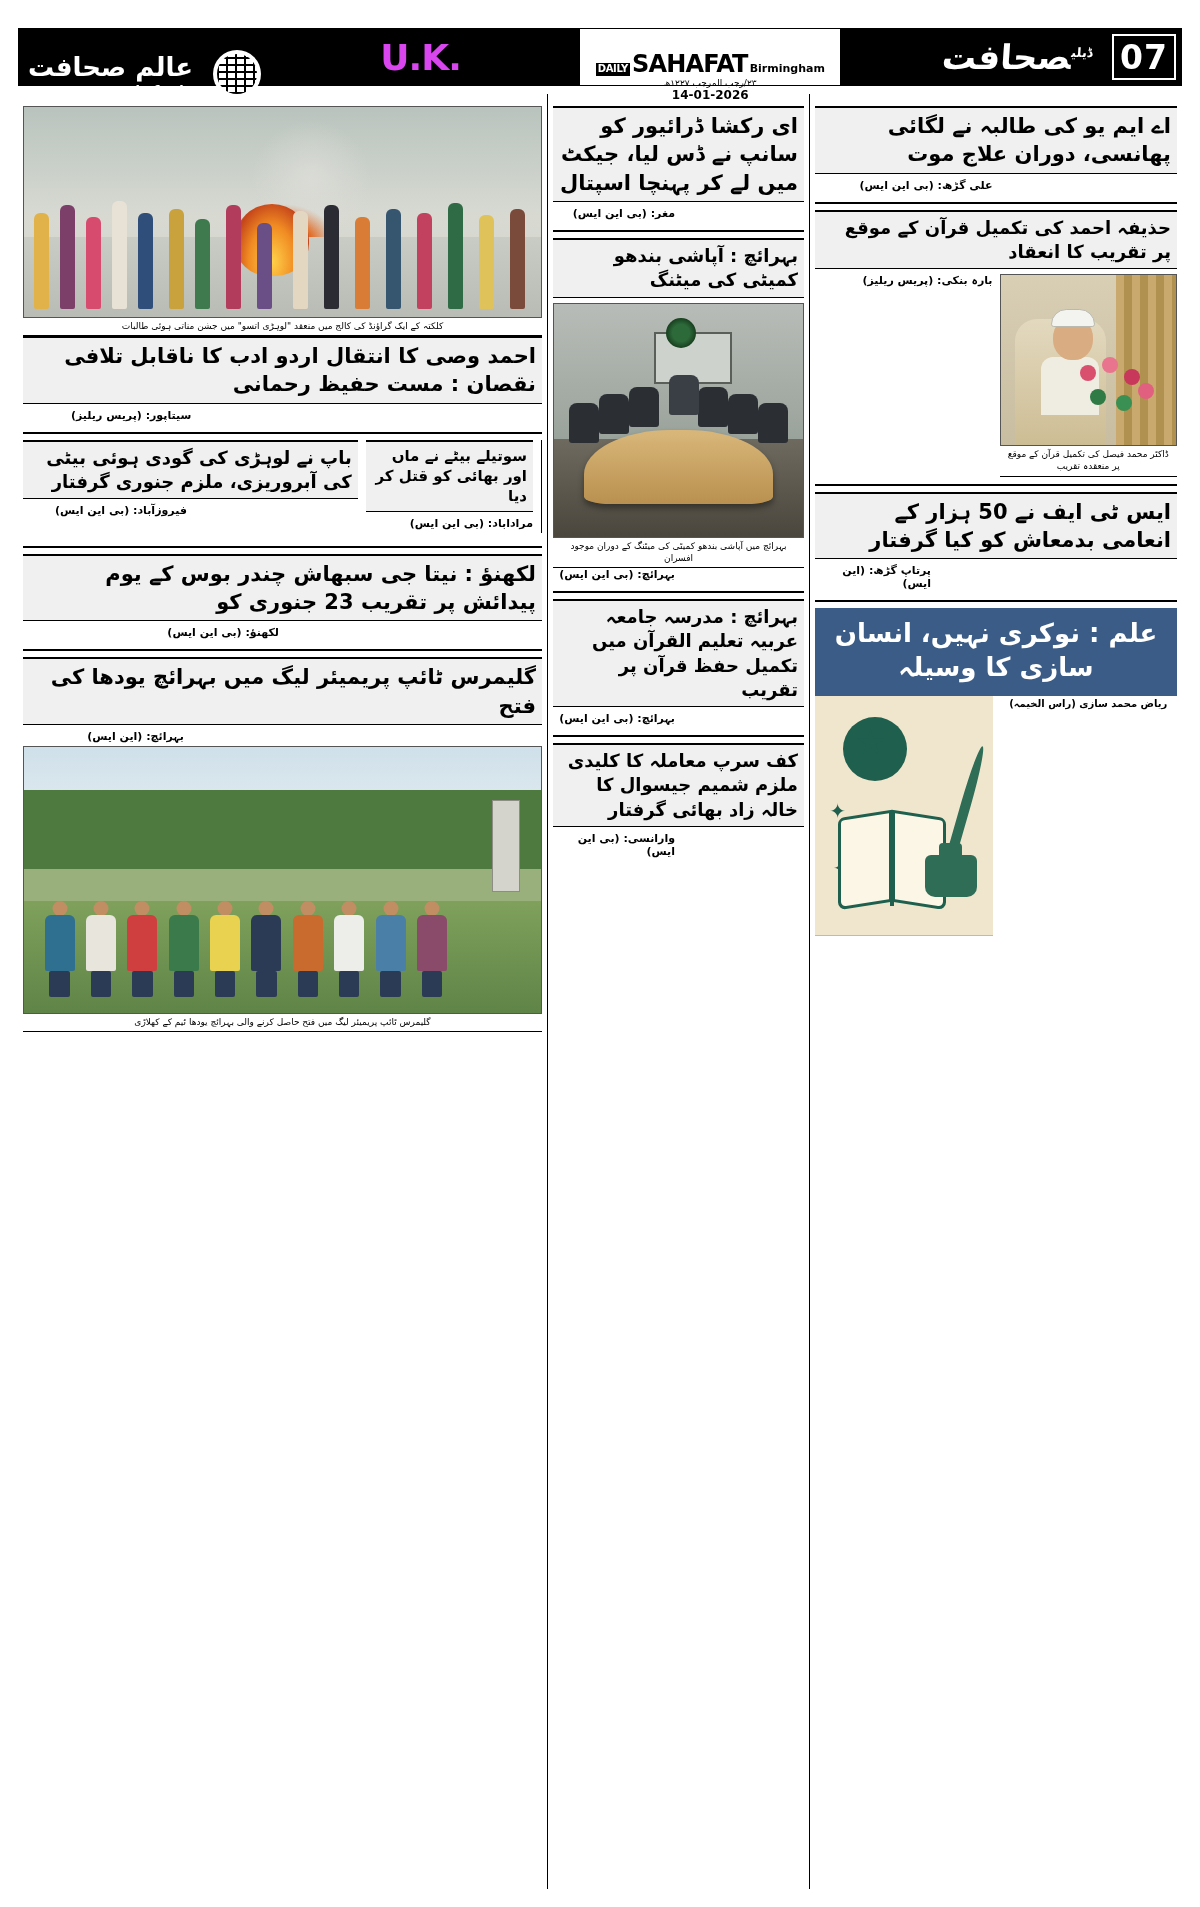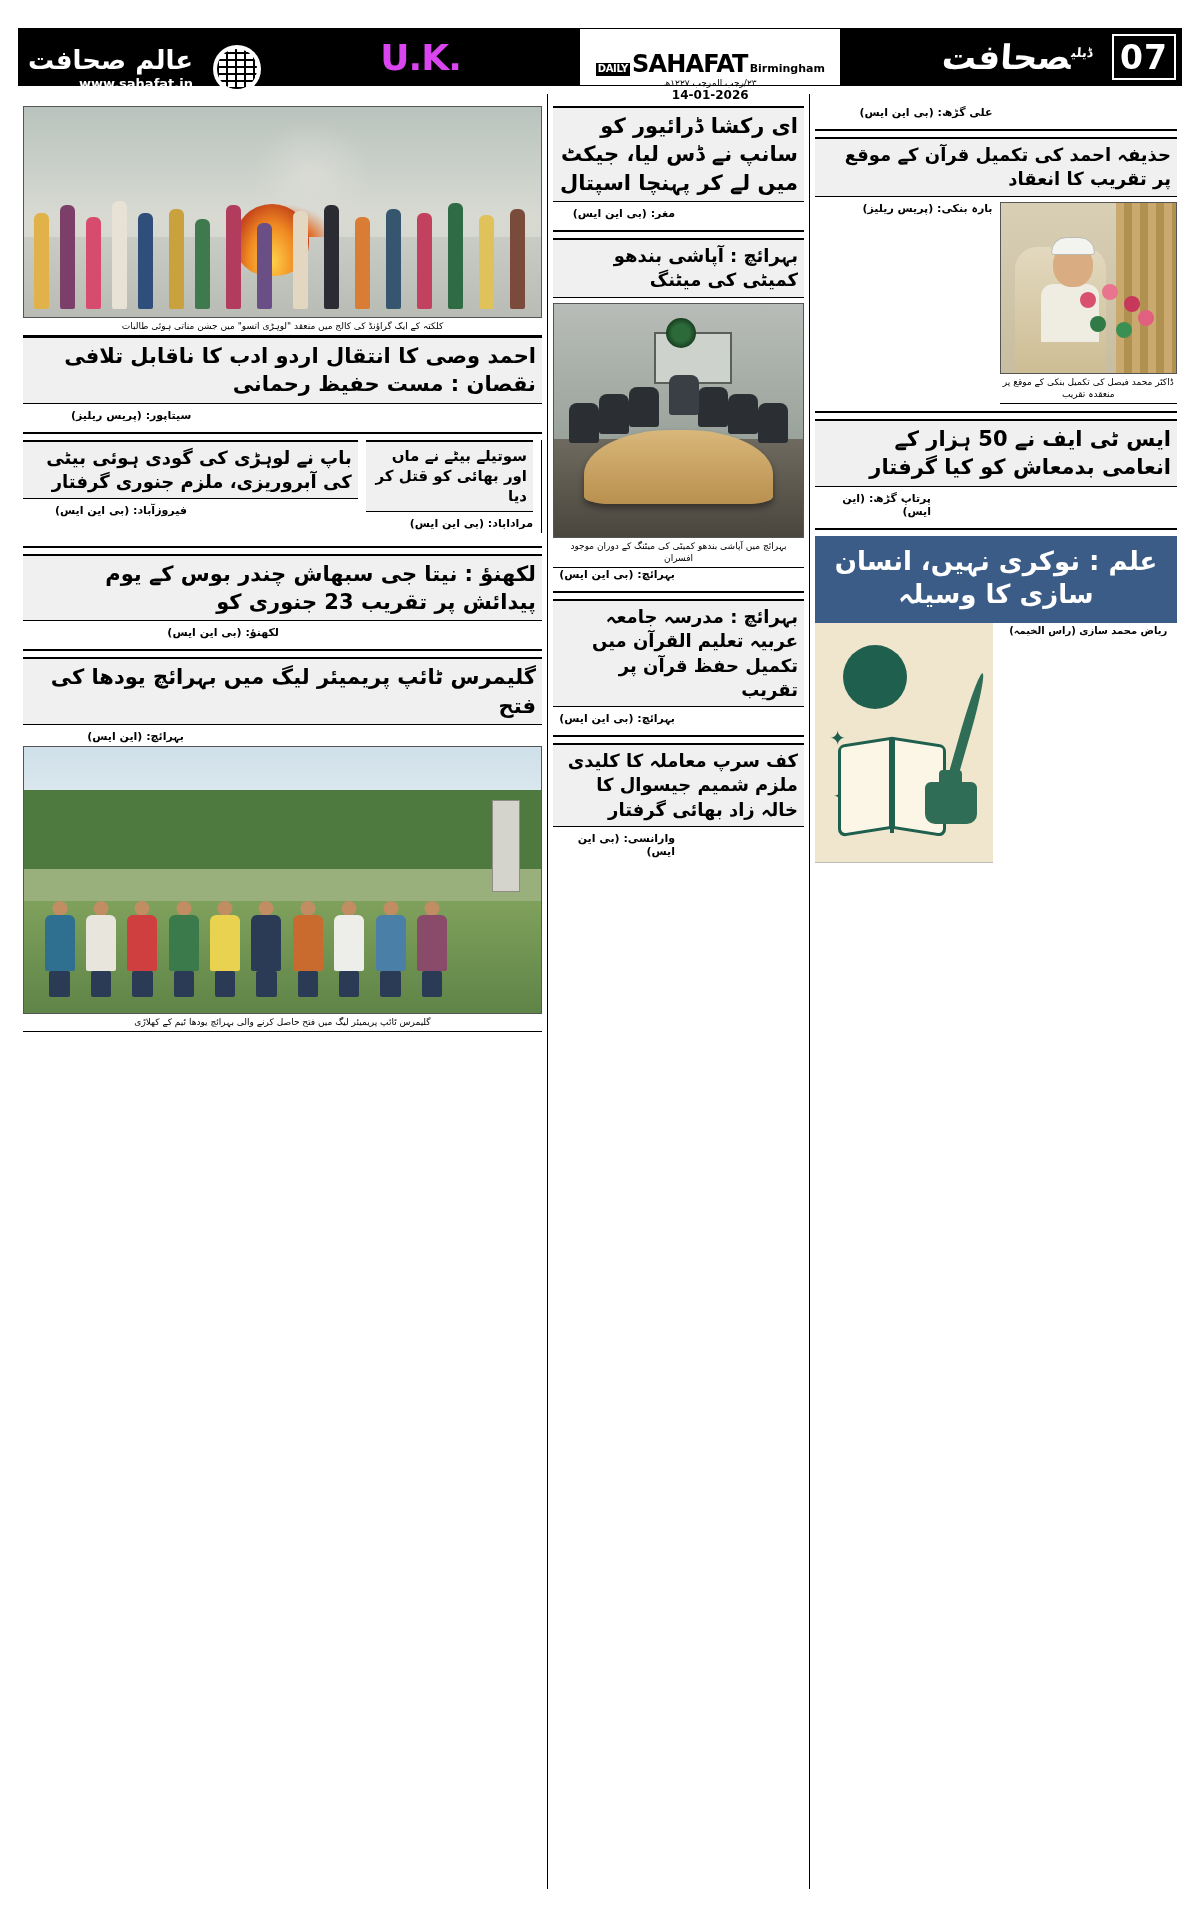--- a/index.html
+++ b/index.html
@@ -71,21 +71,21 @@
   .mh-bham { font-size: 11px; font-weight: bold; }
   .mh-hijri { font-size: 9px; direction: rtl; margin-top: 1px; }
   .mh-date { font-size: 12px; font-weight: bold; margin-top: 1px; }
   .mh-uk {
     color: #d946ef;
     font-size: 36px; font-weight: bold;
     direction: ltr;
     letter-spacing: -1px;
     padding: 0 28px;
   }
-  .mh-right { display: flex; align-items: center; gap: 20px; height: 100%; padding-left: 4px; margin-top: 24px;}
+  .mh-right { display: flex; align-items: flex-end; gap: 20px; height: 100%; padding-left: 4px; margin-top: 24px;}
   .globe-badge {
     width: 48px; height: 48px;
     border-radius: 50%;
     background: #fff;
     position: relative;
     overflow: hidden;
   }
   .globe-badge::before {
     content: "";
     position: absolute; inset: 4px;
@@ -432,20 +432,21 @@
         <div class="mh-web">www.sahafat.in</div>
       </div>
     </div>
   </div>
 
   <div class="content">
 
     <div class="col col-right">
 
       <div class="article">
+        <div class="headline h-lg">اے ایم یو کی طالبہ نے لگائی پھانسی، دوران علاج موت</div>
         <div class="body-cols">
           <div class="bcol">
             <div class="dateline">علی گڑھ: (بی این ایس)</div>
             <div class="urdu-lines"><span class="ln s1"></span><span class="ln s2"></span><span class="ln s1"></span><span class="ln s3"></span><span class="ln s2"></span><span class="ln s1"></span><span class="ln s4"></span><span class="ln s2"></span><span class="ln s3"></span><span class="ln s1"></span><span class="ln s2"></span><span class="ln s5"></span><span class="ln s1"></span><span class="ln s3"></span><span class="ln s1"></span><span class="ln s2"></span><span class="ln s1"></span><span class="ln s3"></span><span class="ln s2"></span><span class="ln s1"></span><span class="ln s4"></span><span class="ln s2"></span><span class="ln s3"></span><span class="ln s1"></span><span class="ln s2"></span><span class="ln s5"></span><span class="ln s1"></span><span class="ln s3"></span><span class="ln s1"></span><span class="ln s2"></span><span class="ln s1"></span><span class="ln s3"></span><span class="ln s2"></span><span class="ln last"></span></div>
           </div>
           <div class="bcol">
             <div class="urdu-lines"><span class="ln s1"></span><span class="ln s2"></span><span class="ln s1"></span><span class="ln s3"></span><span class="ln s2"></span><span class="ln s1"></span><span class="ln s4"></span><span class="ln s2"></span><span class="ln s3"></span><span class="ln s1"></span><span class="ln s2"></span><span class="ln s5"></span><span class="ln s1"></span><span class="ln s3"></span><span class="ln s1"></span><span class="ln s2"></span><span class="ln s1"></span><span class="ln s3"></span><span class="ln s2"></span><span class="ln s1"></span><span class="ln s4"></span><span class="ln s2"></span><span class="ln s3"></span><span class="ln s1"></span><span class="ln s2"></span><span class="ln s5"></span><span class="ln s1"></span><span class="ln s3"></span><span class="ln s1"></span><span class="ln s2"></span><span class="ln s1"></span><span class="ln s3"></span><span class="ln s2"></span><span class="ln last"></span></div>
           </div>
         </div>
       </div>
@@ -469,21 +470,21 @@
               <div class="kid-cap"></div>
               <div class="flowers">
                 <i style="left:4px;  top:10px; background:#d94f6e;"></i>
                 <i style="left:26px; top:2px;  background:#e8748d;"></i>
                 <i style="left:48px; top:14px; background:#c8385a;"></i>
                 <i style="left:14px; top:34px; background:#2f7a45;"></i>
                 <i style="left:40px; top:40px; background:#3a8f52;"></i>
                 <i style="left:62px; top:28px; background:#e2607f;"></i>
               </div>
             </div>
-            <div class="caption">ڈاکٹر محمد فیصل کی تکمیل بنکی کے موقع پر منعقدہ تقریب</div>
+            <div class="caption">ڈاکٹر محمد فیصل کی تکمیل قرآن کے موقع پر منعقدہ تقریب</div>
             <div class="urdu-lines"><span class="ln s1"></span><span class="ln s2"></span><span class="ln s1"></span><span class="ln s3"></span><span class="ln s2"></span><span class="ln s1"></span><span class="ln s4"></span><span class="ln s2"></span><span class="ln s3"></span><span class="ln s1"></span><span class="ln s2"></span><span class="ln s5"></span><span class="ln s1"></span><span class="ln s3"></span><span class="ln s1"></span><span class="ln last"></span></div>
           </div>
         </div>
       </div>
 
       <div class="sep2"></div>
 
       <div class="article">
         <div class="headline h-lg">ایس ٹی ایف نے 50 ہزار کے انعامی بدمعاش کو کیا گرفتار</div>
         <div class="body-cols">

